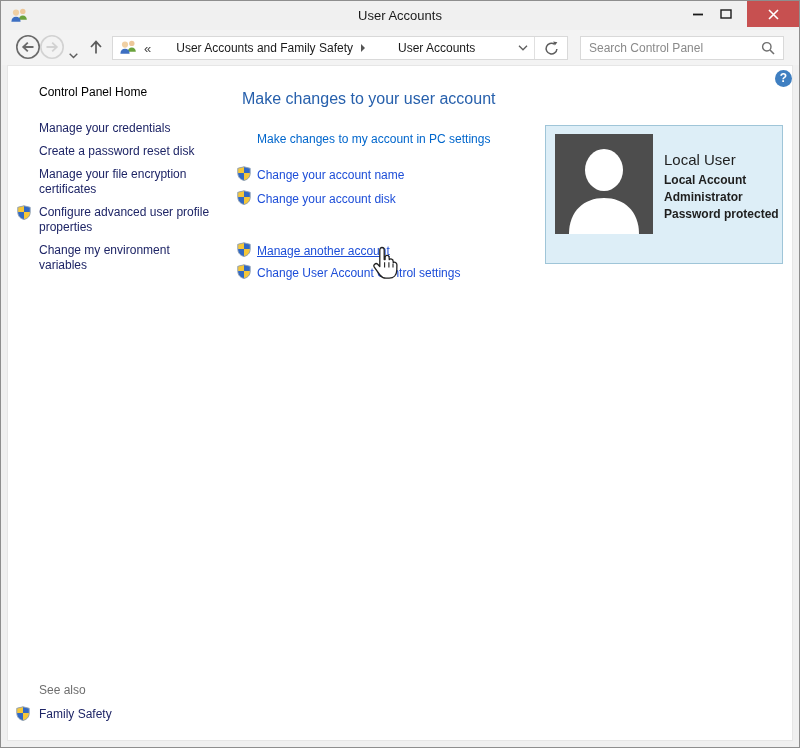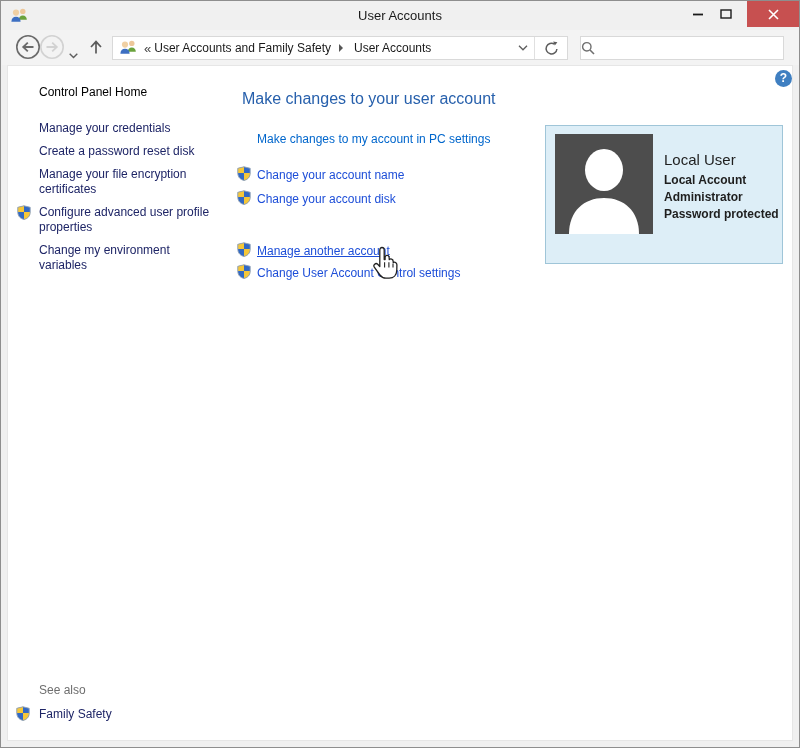--- a/index.html
+++ b/index.html
@@ -21,21 +21,21 @@
   
   .navbar { position:absolute; left:1px; top:29px; width:798px; height:35px; background:#f3f3f3; }
   .nav-back { position:absolute; left:13px; top:4px; }
   .nav-fwd  { position:absolute; left:37px; top:4px; }
   .nav-caret { position:absolute; left:67px; top:15px; }
   .nav-up   { position:absolute; left:86px; top:8px; }
   .crumbbar { position:absolute; left:110px; top:6px; width:456px; height:24px;
     background:#fff; border:1px solid #d9d9d9; display:flex; align-items:center; }
   .crumb-icon { margin-left:6px; }
   .crumb-overflow { margin-left:7px; font-size:13px; color:#444; }
-  .crumb { margin-left:3px; font-size:12px; color:#1a1a1a; white-space:nowrap; }
+  .crumb { margin-left:25px; font-size:12px; color:#1a1a1a; white-space:nowrap; }
   .crumb-sep { margin:0 8px; width:0; height:0;
     border-left:4px solid #555; border-top:4px solid transparent; border-bottom:4px solid transparent; }
   .crumb-spacer { flex:1; }
   .crumb-dd { width:22px; height:100%; display:flex; align-items:center; justify-content:center; }
   .crumb-refresh { width:33px; height:100%; border-left:1px solid #e0e0e0;
     display:flex; align-items:center; justify-content:center; }
   .searchbox { position:absolute; left:578px; top:6px; width:204px; height:24px;
     background:#fff; border:1px solid #d9d9d9; display:flex; align-items:center; }
   .searchbox input { flex:1; border:0; outline:none; background:transparent;
     font-family:inherit; font-size:12px; color:#444; padding:0 4px 0 8px; }
@@ -146,20 +146,21 @@
       </span>
       <span class="crumb-refresh">
         <svg width="15" height="15" viewBox="0 0 15 15">
           <path d="M12.9 8 A5.4 5.4 0 1 1 10.4 3" fill="none" stroke="#5d5d5d" stroke-width="1.5"></path>
           <path d="M9.2 0.4 13.4 1.2 10.8 4.6 Z" fill="#5d5d5d"></path>
         </svg>
       </span>
     </div>
 
     <div class="searchbox">
+      <input type="text" placeholder="Search Control Panel" style="">
       <span class="search-mag">
         <svg width="14" height="14" viewBox="0 0 14 14">
           <circle cx="5.8" cy="5.8" r="4.2" fill="none" stroke="#6f6f6f" stroke-width="1.4"></circle>
           <path d="M9 9 13 13" stroke="#6f6f6f" stroke-width="1.6"></path>
         </svg>
       </span>
     </div>
   </div>
 
   <div class="content">

